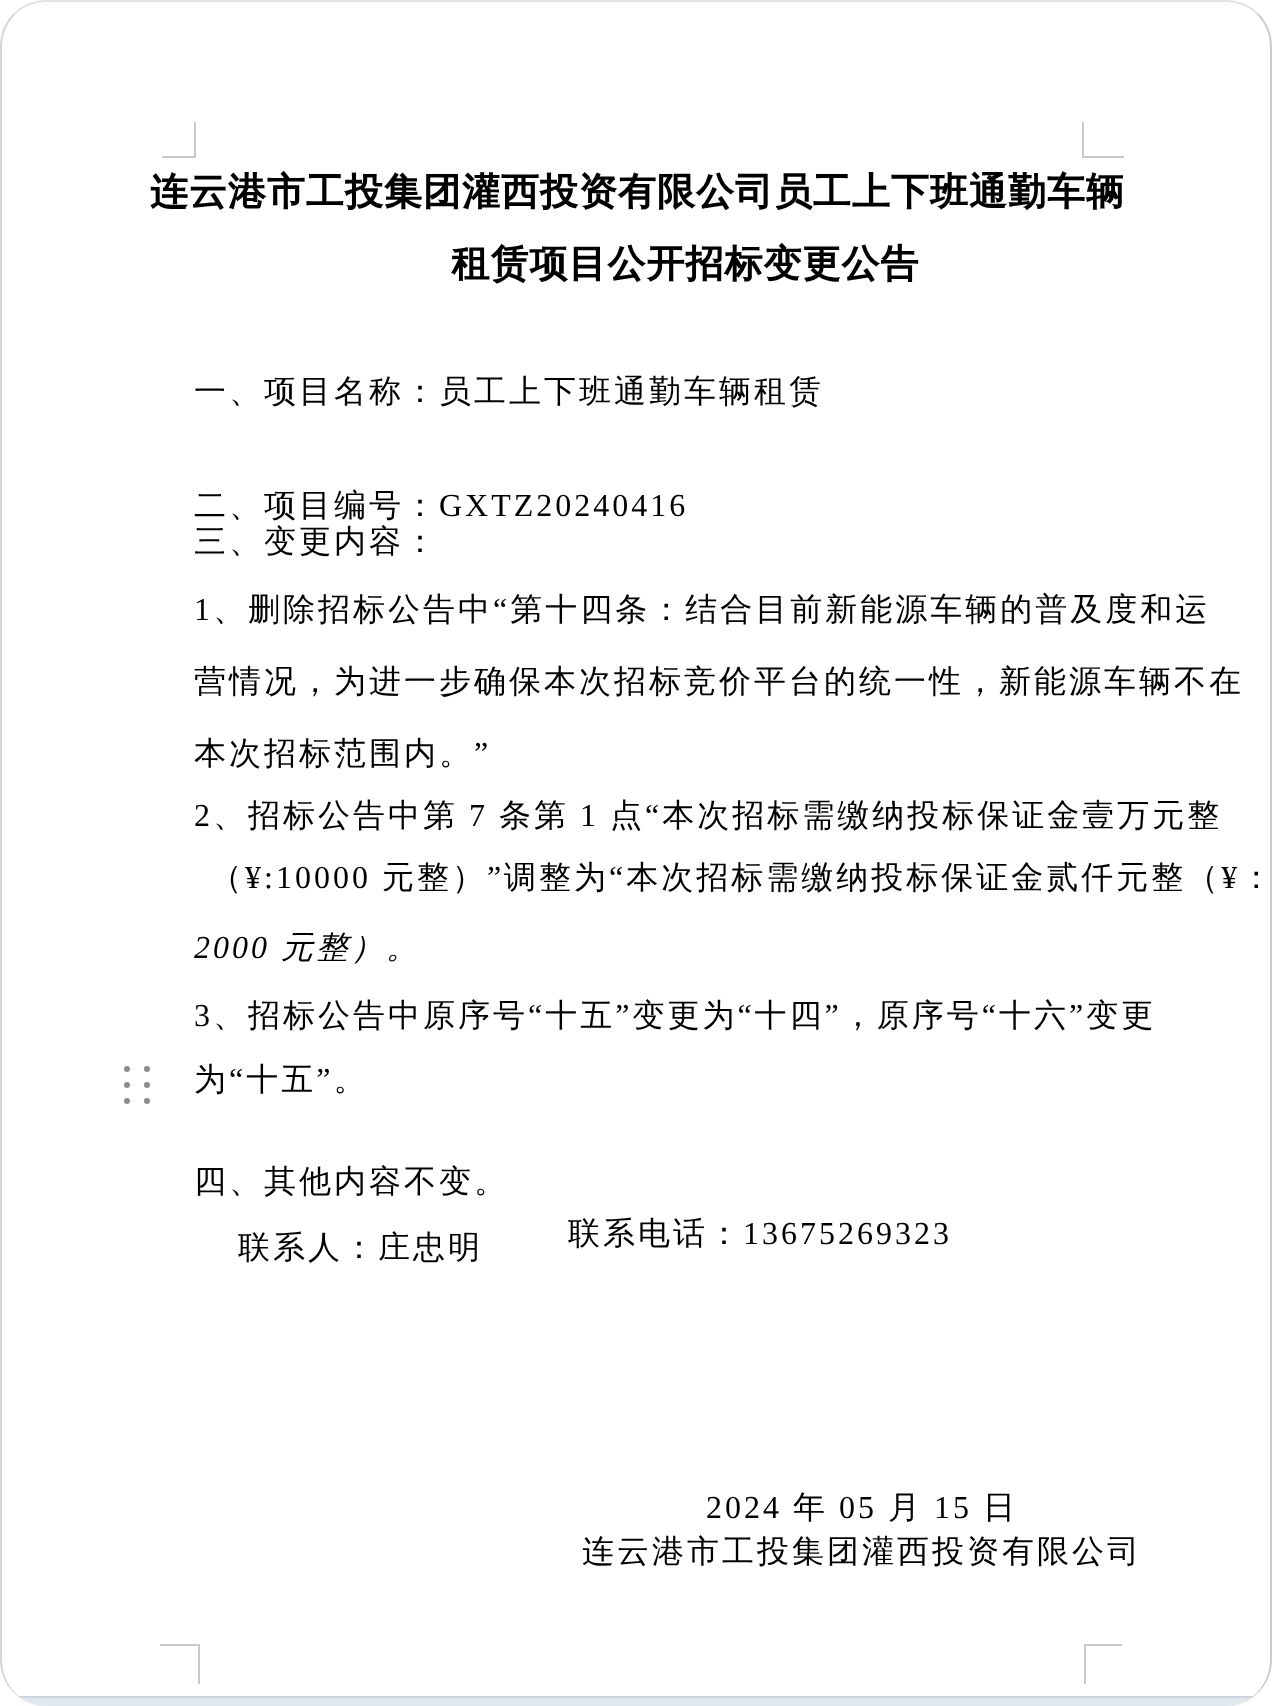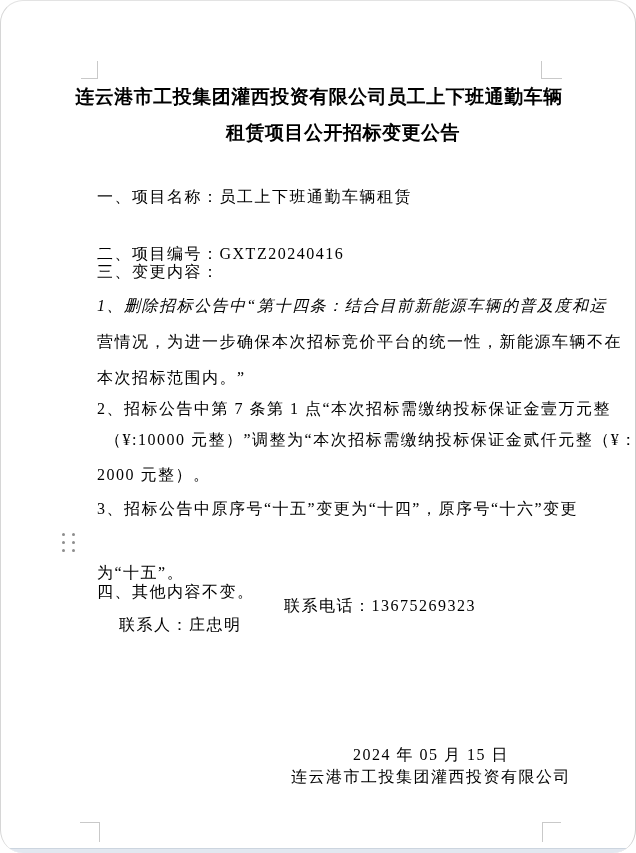--- a/index.html
+++ b/index.html
@@ -31,31 +31,31 @@
   .t1{top:85px;}
   .t2{top:121px;padding-left:24px;}
   .line{
     position:absolute;left:96px;
     font-size:16px;letter-spacing:1.5px;line-height:19px;
     white-space:pre;
   }
   .l-sec1{top:169px;margin-top:17px;}
   .l-sec2{top:215px;margin-top:28px;}
   .l-sec3{top:261px;}
-  .l-p1a{top:295px;font-style:italic;}
+  .l-p1a{top:295px;}
   .l-p1b{top:331px;}
   .l-p1c{top:367px;}
   .l-p2a{top:398px;}
   .l-p2b{top:429px;left:104px;}
-  .l-p2c{top:464px;}
+  .l-p2c{top:464px;font-style:italic;}
   .l-p3a{top:498px;}
-  .l-p3b{top:530px;margin-top:32px;}
+  .l-p3b{top:530px;}
   .l-sec4{top:561px;margin-top:20px;}
   .l-contact{top:595px;}
-  .l-contact .phone{position:absolute;left:187px;top:0;white-space:pre;text-align:right;}
+  .l-contact .phone{position:absolute;left:187px;top:12px;white-space:pre;text-align:right;}
   .l-company{top:766px;left:290px;}
   .l-date{top:732px;left:352px;margin-top:12px;}
   .drag-handle{
     position:absolute;left:61px;top:532px;
     width:14px;height:18px;
     display:grid;
     grid-template-columns:repeat(2,3px);
     grid-template-rows:repeat(3,3px);
     column-gap:7px;row-gap:5px;
     cursor:move;

